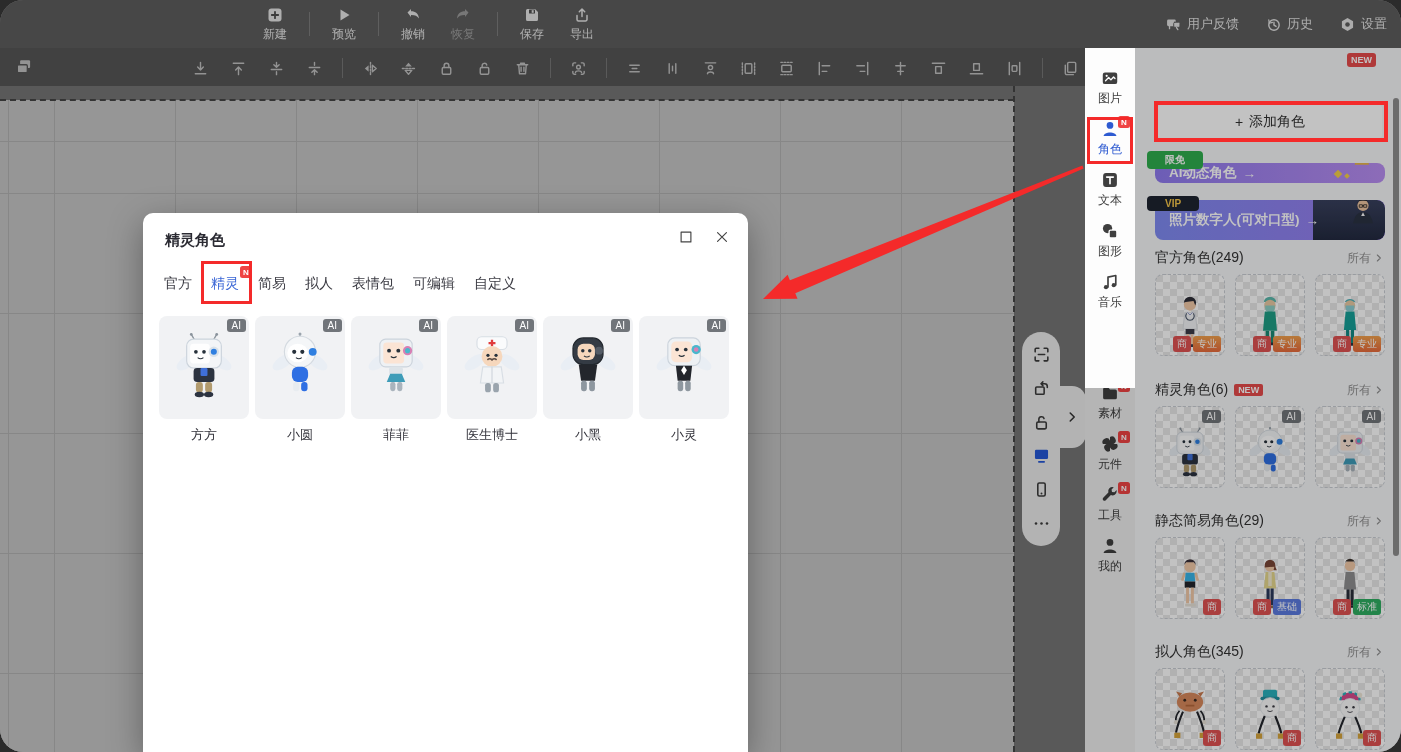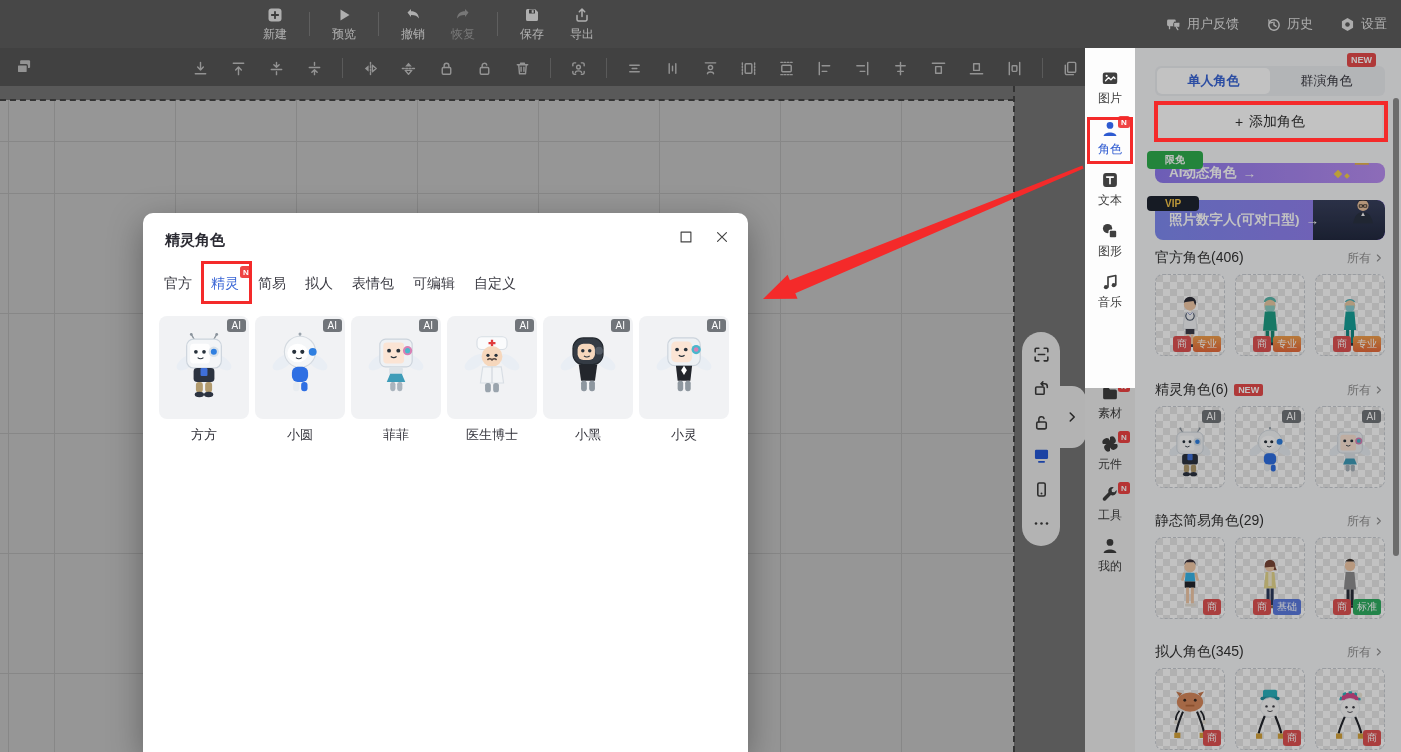--- a/index.html
+++ b/index.html
@@ -1,17 +1,17 @@
 <!DOCTYPE html>
 <html><head>
 <meta charset="utf-8">
 <style>
   html,body{margin:0;padding:0;background:#2b2b2b;}
   #stage{position:relative;width:1401px;height:752px;overflow:hidden;background:#757575;
-         font-family:"Liberation Sans","DejaVu Sans",sans-serif;-webkit-font-smoothing:antialiased;}
+         font-family:"Liberation Sans","DejaVu Sans",sans-serif;border-radius:23px;-webkit-font-smoothing:antialiased;}
   .icn{display:block;}
   
   .toolbar1{position:absolute;left:0;top:0;width:1401px;height:48px;background:#5e5e5e;z-index:1;}
   .tt-left{position:absolute;left:250px;top:0;height:48px;display:flex;align-items:center;}
   .tbtn{display:flex;flex-direction:column;align-items:center;justify-content:center;gap:2px;
         width:50px;height:48px;color:#e6e6e6;font-size:12px;cursor:pointer;}
   .tbtn.disabled{color:#9d9d9d;text-align:right;}
   .sep1{width:1px;height:24px;background:#7e7e7e;margin:0 9px;}
   .tt-right{position:absolute;right:14px;top:0;height:48px;display:flex;gap:26px;align-items:center;
             color:#e2e2e2;font-size:13px;}
@@ -555,24 +555,20 @@
           <g fill="none" stroke="currentColor" stroke-width="1.5" stroke-linecap="round" stroke-linejoin="round">
             <circle cx="9" cy="5.8" r="3" fill="currentColor" stroke="none"></circle>
             <path d="M3.2 15.2c.8-4.2 10.8-4.2 11.6 0z" fill="currentColor" stroke="none"></path>
           </g>
         </svg>
         <span>我的</span>
       </div>
     </div>
 
   <div class="rp" id="rp">
-    <div class="seg" id="rp-seg">
-        <div class="seg-item sel">单人角色</div>
-        <div class="seg-item">群演角色</div>
-      </div>
     <div class="newbadge">NEW</div>
     <div class="addbtn">
       <span>+</span>
       <span>添加角色</span>
     </div>
     <div id="rp-banners">
         <div class="banner" style="top: 115px; height: 20px; background: linear-gradient(90deg, rgb(143, 123, 239), rgb(185, 142, 242));">
           <span class="blabel">AI动态角色 <span>→</span></span>
           <span class="bfig"><svg width="40" height="38" viewBox="0 0 64 64">
               <path d="M42 24l6-8" stroke="#f2c9a8" stroke-width="3.6"></path>
@@ -593,21 +589,21 @@
               <path d="M23 13a9 9 0 0118 0l-2-5-14-1z" fill="#23262c"></path>
               <path d="M26 14h5v4h-5zM33 14h5v4h-5zM31 15.5h2" stroke="#1a1a1a" stroke-width="1.2" fill="none"></path>
               <path d="M16 44c3-14 8-18 16-18s13 4 16 18z" fill="#2b3242"></path>
               <path d="M32 26l-3 6h6z" fill="#f6f6f8"></path>
             </svg></span>
         </div>
         <div class="cornerbadge cb-vip" style="left: 12px; top: 148px;">VIP</div>
       </div>
     <div id="rp-sections">
         <div class="sechead" style="top: 201px;">
-          <span>官方角色(406)</span>
+          <span>官方角色(249)</span>
           <span class="more">所有<svg class="icn" width="12" height="12" viewBox="0 0 18 18">
               <g fill="none" stroke="currentColor" stroke-width="1.5" stroke-linecap="round" stroke-linejoin="round">
                 <path d="M6.5 4.5L11 9l-4.5 4.5" stroke-width="1.6"></path>
               </g>
             </svg></span>
         </div>
         <div class="rp-cards" style="top: 226px;">
           <div class="rp-card">
             <svg width="56" height="66" viewBox="0 0 64 64">
               <circle cx="32" cy="12" r="7" fill="#f2c9a8"></circle>

